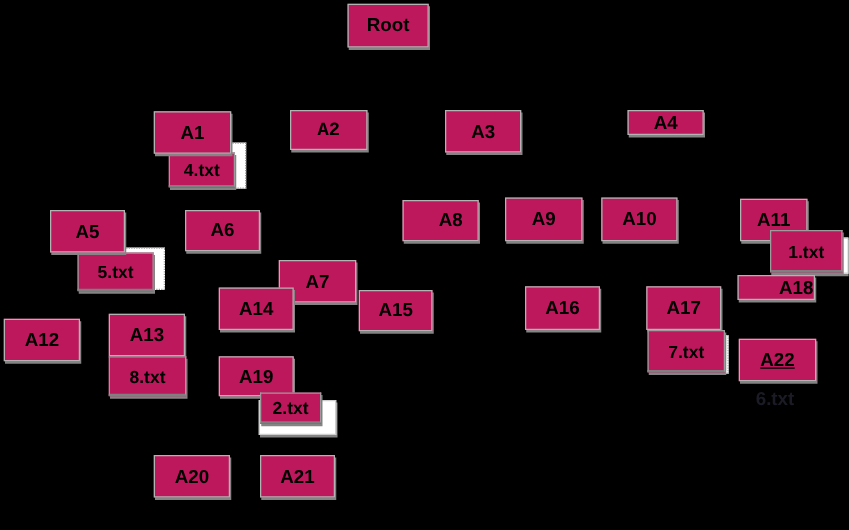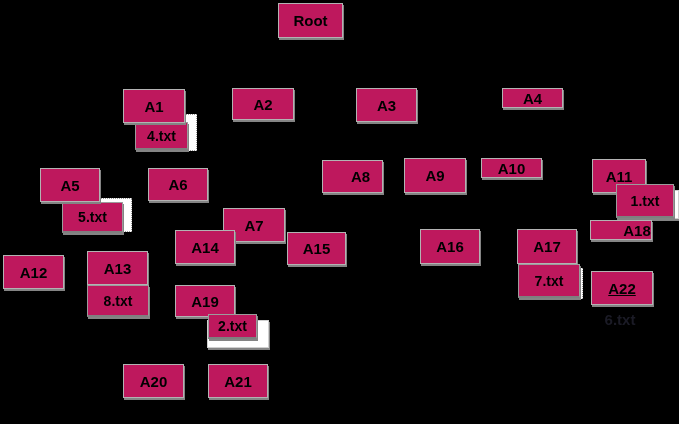--- a/index.html
+++ b/index.html
@@ -46,31 +46,31 @@
   .node.underline{ text-decoration:underline; }
 </style>
 </head>
 <body>
 
 <div id="canvas" style="width: 679px; height: 424px; background: rgb(0, 0, 0);">
     <div class="node dir" style="left: 278px; top: 3px; width: 65px; height: 35px; z-index: 2;">Root</div>
     <div class="node dir" style="left: 123px; top: 89px; width: 62px; height: 34px; z-index: 4;">A1</div>
     <div class="echo dotted" style="left: 145px; top: 114px; width: 52px; height: 37px; z-index: 1;"></div>
     <div class="node file" style="left: 135px; top: 122px; width: 53px; height: 28px; z-index: 3;">4.txt</div>
-    <div class="node dir" style="left: 232px; top: 88px; width: 62px; height: 32px; z-index: 2;">A2</div>
+    <div class="node dir" style="left: 232px; top: 88px; width: 62px; height: 32px; z-index: 2; font-family: Liberation Mono, monospace;">A2</div>
     <div class="node dir" style="left: 356px; top: 88px; width: 61px; height: 34px; z-index: 2;">A3</div>
     <div class="node dir" style="left: 502px; top: 88px; width: 61px; height: 20px; z-index: 2;">A4</div>
     <div class="node dir" style="left: 40px; top: 168px; width: 60px; height: 34px; z-index: 4;">A5</div>
     <div class="echo dotted" style="left: 70px; top: 198px; width: 62px; height: 34px; z-index: 1;"></div>
     <div class="node file" style="left: 62px; top: 202px; width: 61px; height: 31px; z-index: 3;">5.txt</div>
     <div class="node dir" style="left: 148px; top: 168px; width: 60px; height: 33px; z-index: 2;">A6</div>
     <div class="node dir" style="left: 223px; top: 160px; width: 62px; height: 34px; z-index: 2; margin-top: 48px;">A7</div>
     <div class="node dir" style="left: 322px; top: 160px; width: 61px; height: 33px; z-index: 2; padding-left: 16px;">A8</div>
     <div class="node dir" style="left: 404px; top: 158px; width: 62px; height: 35px; z-index: 2;">A9</div>
-    <div class="node dir" style="left: 481px; top: 158px; width: 61px; height: 20px; z-index: 2;">A10</div>
+    <div class="node dir" style="left: 481px; top: 158px; width: 61px; height: 35px; z-index: 2;">A10</div>
     <div class="node dir" style="left: 592px; top: 159px; width: 54px; height: 34px; z-index: 2;">A11</div>
     <div class="echo solid" style="left: 627px; top: 190px; width: 52px; height: 29px; z-index: 1;"></div>
     <div class="node file" style="left: 616px; top: 184px; width: 58px; height: 34px; z-index: 3;">1.txt</div>
     <div class="node dir" style="left: 3px; top: 255px; width: 61px; height: 34px; z-index: 2;">A12</div>
     <div class="node dir" style="left: 87px; top: 251px; width: 61px; height: 34px; z-index: 2;">A13</div>
     <div class="node file" style="left: 87px; top: 285px; width: 62px; height: 32px; z-index: 3;">8.txt</div>
     <div class="node dir" style="left: 175px; top: 230px; width: 60px; height: 34px; z-index: 2;">A14</div>
     <div class="node dir" style="left: 287px; top: 232px; width: 59px; height: 33px; z-index: 2;">A15</div>
     <div class="node dir" style="left: 420px; top: 229px; width: 60px; height: 35px; z-index: 2;">A16</div>
     <div class="node dir" style="left: 517px; top: 229px; width: 60px; height: 35px; z-index: 2;">A17</div>

